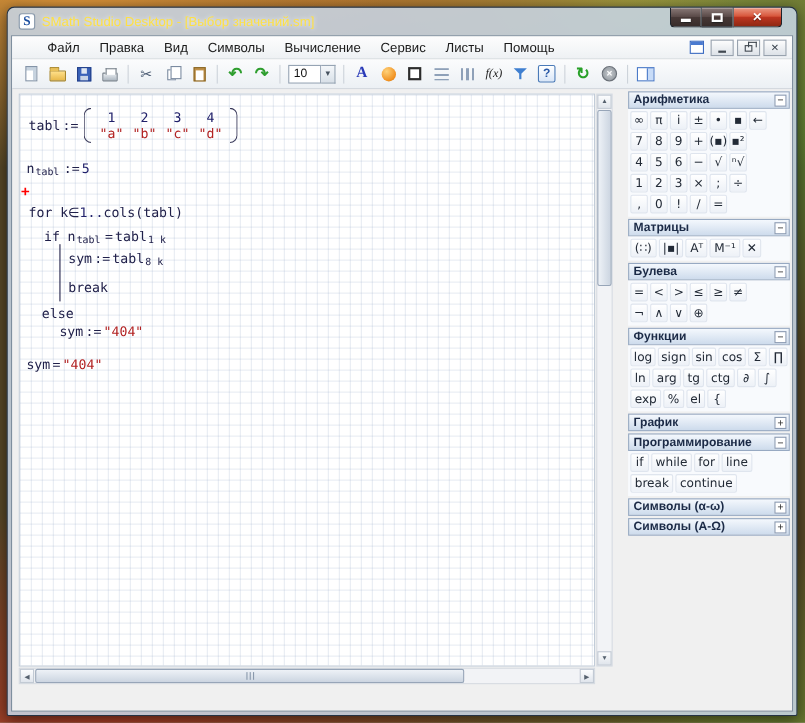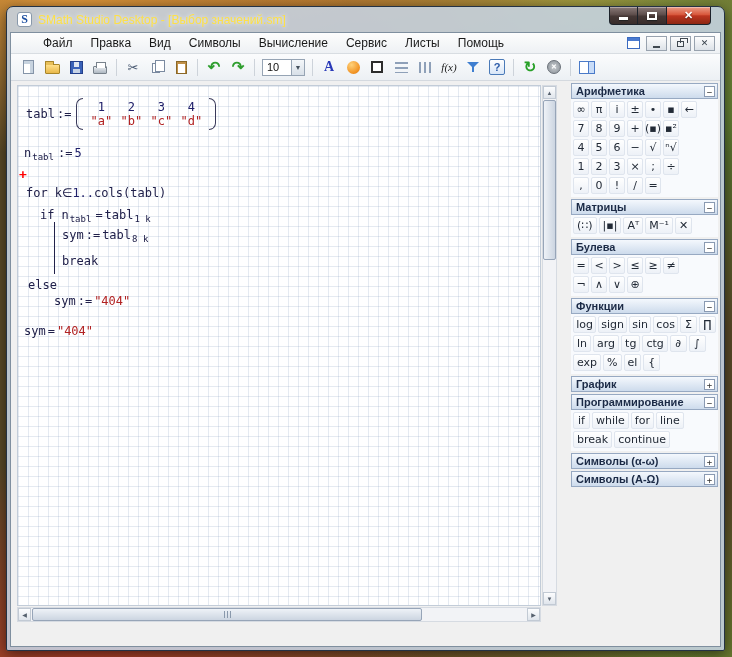--- a/index.html
+++ b/index.html
@@ -355,21 +355,21 @@
           <div class="vline" style="left:36px;top:136px;height:52px"></div>
 
           <div class="expr" style="left:44px;top:142px">
             <span>sym</span><span class="op">:=</span><span>tabl</span><span class="sub">8 k</span>
           </div>
 
           <div class="expr" style="left:44px;top:168px">
             <span>break</span>
           </div>
 
-          <div class="expr" style="left:10px;top:192px">
+          <div class="expr" style="left:20px;top:192px">
             <span>else</span>
           </div>
 
           <div class="expr" style="left:36px;top:208px">
             <span>sym</span><span class="op">:=</span><span class="strv">"404"</span>
           </div>
 
           <div class="expr" style="left:6px;top:238px">
             <span>sym</span><span class="op">=</span><span class="strv">"404"</span>
           </div>

